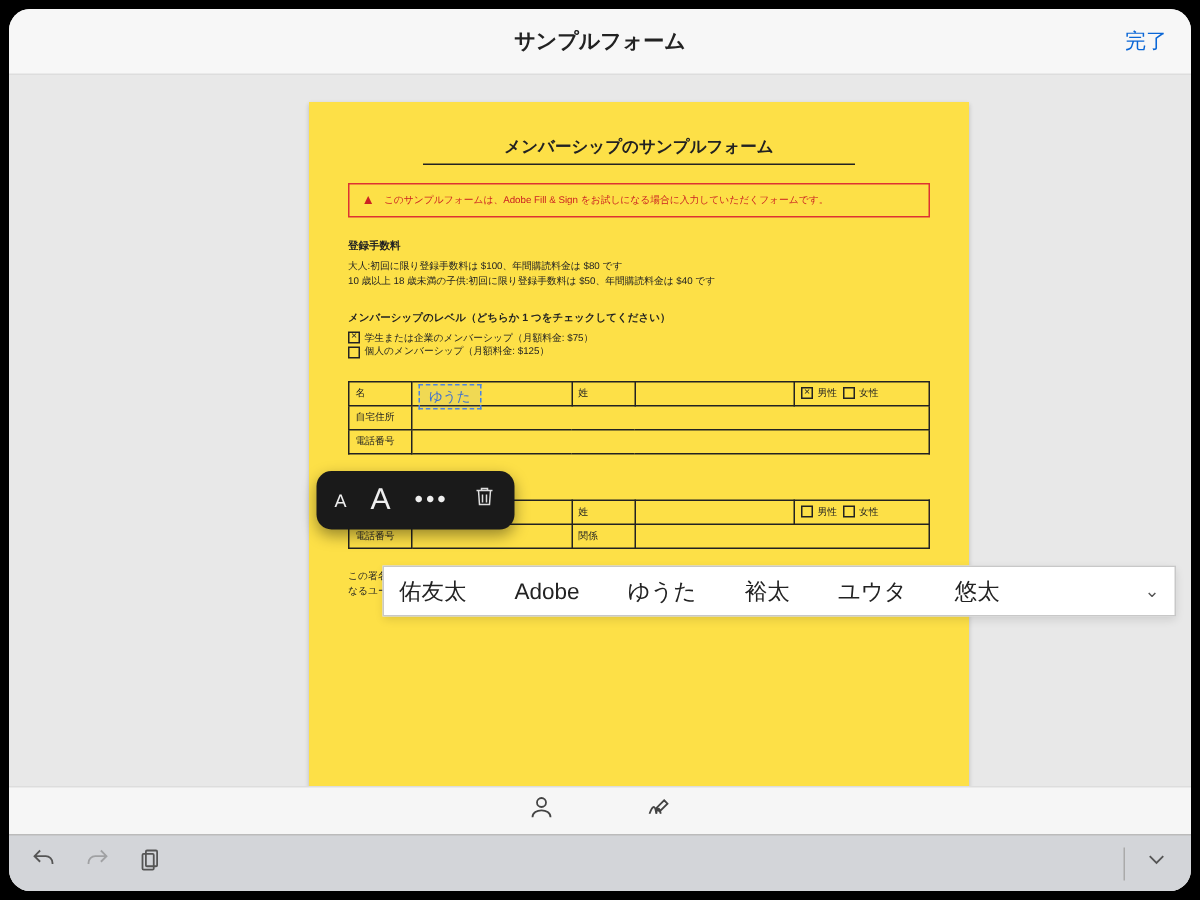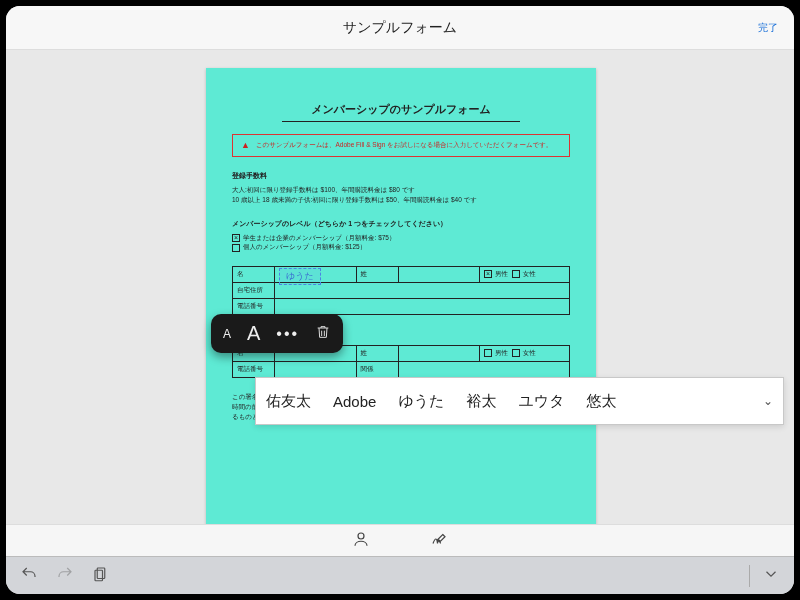--- a/index.html
+++ b/index.html
@@ -1,42 +1,42 @@
 <!DOCTYPE html>
 <html><head>
 <meta charset="utf-8">
 <style>
   * { box-sizing: border-box; margin: 0; padding: 0; }
   html, body { width: 800px; height: 600px; font-family: -apple-system, "Hiragino Sans", sans-serif; background: #000; overflow: hidden; }
   .device { position: absolute; inset: 6px; background: #e8e8e8; border-radius: 14px; overflow: hidden; }
   .topbar { height: 44px; display: flex; align-items: center; justify-content: center; background: #f7f7f7; border-bottom: 1px solid #ddd; position: relative; }
-  .topbar .title { font-size: 14px; font-weight: 400; color: #222; }
-  .topbar .done { position: absolute; right: 16px; color: #0a66d6; font-size: 10px; }
+  .topbar .title { font-size: 14px; font-weight: 700; color: #222; }
+  .topbar .done { position: absolute; right: 16px; color: #0a66d6; font-size: 14px; }
   .canvas { position: absolute; top: 44px; bottom: 70px; left: 0; right: 0; background: #e8e8e8; }
-  .page { position: absolute; left: 200px; top: 18px; width: 390px; height: 460px; background: #5eead4; box-shadow: 0 1px 3px rgba(0,0,0,.2); padding: 34px 26px; font-size: 7px; color: #222; }
+  .page { position: absolute; left: 200px; top: 18px; width: 440px; height: 460px; background: #fde047; box-shadow: 0 1px 3px rgba(0,0,0,.2); padding: 22px 26px; font-size: 7px; color: #222; }
   .page h1 { text-align: center; font-size: 11px; font-weight: 700; margin-bottom: 4px; }
   .page .rule { border-top: 1px solid #222; margin: 0 50px 12px; }
   .alert { border: 1px solid #d33; color: #c22; padding: 6px 8px; font-size: 6.5px; display: flex; gap: 6px; align-items: flex-start; margin-bottom: 14px; }
   .alert .tri { font-size: 9px; line-height: 1; }
   .sec { font-weight: 700; font-size: 7px; margin: 10px 0 4px; }
   .body { font-size: 6.5px; line-height: 1.5; }
   .cb { display: inline-block; width: 8px; height: 8px; border: 1px solid #222; margin-right: 3px; vertical-align: middle; text-align: center; line-height: 6px; font-size: 7px; }
   .tbl { border: 1px solid #222; border-collapse: collapse; width: 100%; margin-top: 4px; }
   .tbl td { border: 1px solid #222; font-size: 6.5px; padding: 3px 4px; height: 16px; vertical-align: middle; }
   .tbl .lab { width: 42px; }
   .name-field { position: relative; }
   .typed { position: absolute; left: 4px; top: 1px; color: #3b6fd1; font-size: 9px; border: 1px dashed #4b83e4; padding: 1px 6px; background: rgba(90,140,230,.08); }
   
   .float-tb { position: absolute; left: 205px; top: 264px; background: #1a1a1a; border-radius: 10px; display: flex; align-items: center; padding: 8px 12px; gap: 16px; color: #eee; box-shadow: 0 4px 10px rgba(0,0,0,.4); z-index: 5; }
   .float-tb .a-sm { font-size: 12px; }
   .float-tb .a-lg { font-size: 20px; }
   .float-tb .dots { font-size: 16px; letter-spacing: 2px; }
   .float-tb .trash svg { width: 16px; height: 18px; stroke: #ddd; fill: none; stroke-width: 1.5; }
   
-  .ime { position: absolute; left: 249px; top: 327px; right: 10px; height: 48px; background: #fff; border: 1px solid #c8c8c8; box-shadow: 0 2px 6px rgba(0,0,0,.12); display: flex; align-items: center; padding: 0 10px; gap: 22px; font-size: 15px; color: #222; z-index: 4; }
+  .ime { position: absolute; left: 249px; top: 327px; right: 10px; height: 34px; background: #fff; border: 1px solid #c8c8c8; box-shadow: 0 2px 6px rgba(0,0,0,.12); display: flex; align-items: center; padding: 0 10px; gap: 32px; font-size: 15px; color: #222; z-index: 4; }
   .ime .cand { white-space: nowrap; }
   .ime .chev { margin-left: auto; font-size: 12px; color: #555; }
   
   .tools { position: absolute; left: 0; right: 0; bottom: 38px; height: 32px; background: #f6f6f6; border-top: 1px solid #ddd; display: flex; align-items: center; justify-content: center; gap: 60px; }
   .tools svg { width: 18px; height: 18px; stroke: #444; fill: none; stroke-width: 1.6; }
   .kbbar { position: absolute; left: 0; right: 0; bottom: 0; height: 38px; background: #d3d5d9; border-top: 1px solid #bbb; display: flex; align-items: center; padding: 0 14px; }
   .kbbar .grp { display: flex; gap: 18px; align-items: center; }
   .kbbar svg { width: 18px; height: 18px; stroke: #555; fill: none; stroke-width: 1.6; }
   .kbbar .sep { width: 1px; height: 22px; background: #aaa; margin-left: auto; margin-right: 12px; }
 </style>

